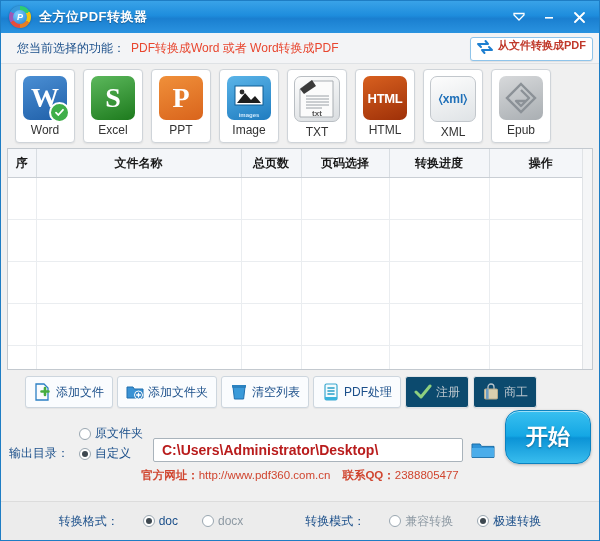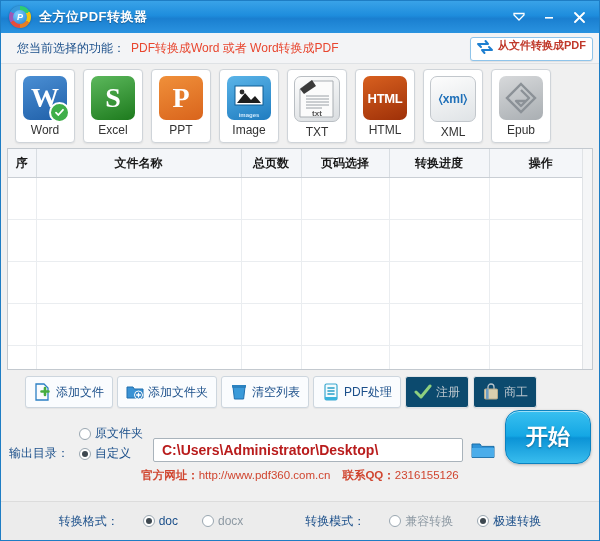--- a/index.html
+++ b/index.html
@@ -392,21 +392,21 @@
         <path d="M1 4 h8 l1.6 2.4 h12.4 v11 h-22 z" fill="#2f93d8" stroke="#1b6ea8" stroke-width="1"></path>
         <path d="M1 8 h22 v9 h-22 z" fill="#4badea"></path>
       </svg>
     </div>
     <div class="startbtn">
       <span>开始</span>
     </div>
   </div>
 
   <div class="contact">
-    <b>官方网址：</b><span>http://www.pdf360.com.cn</span><span class="sp"></span><b>联系QQ：</b><span>2316155126</span>
+    <b>官方网址：</b><span>http://www.pdf360.com.cn</span><span class="sp"></span><b>联系QQ：</b><span>2388805477</span>
   </div>
 
   <div class="bottombar">
     <span class="lb">转换格式：</span>
     <div class="bb-rad on">
       <span class="dot"></span>
       <label>doc</label>
     </div>
     <div class="bb-rad off">
       <span class="dot"></span>

